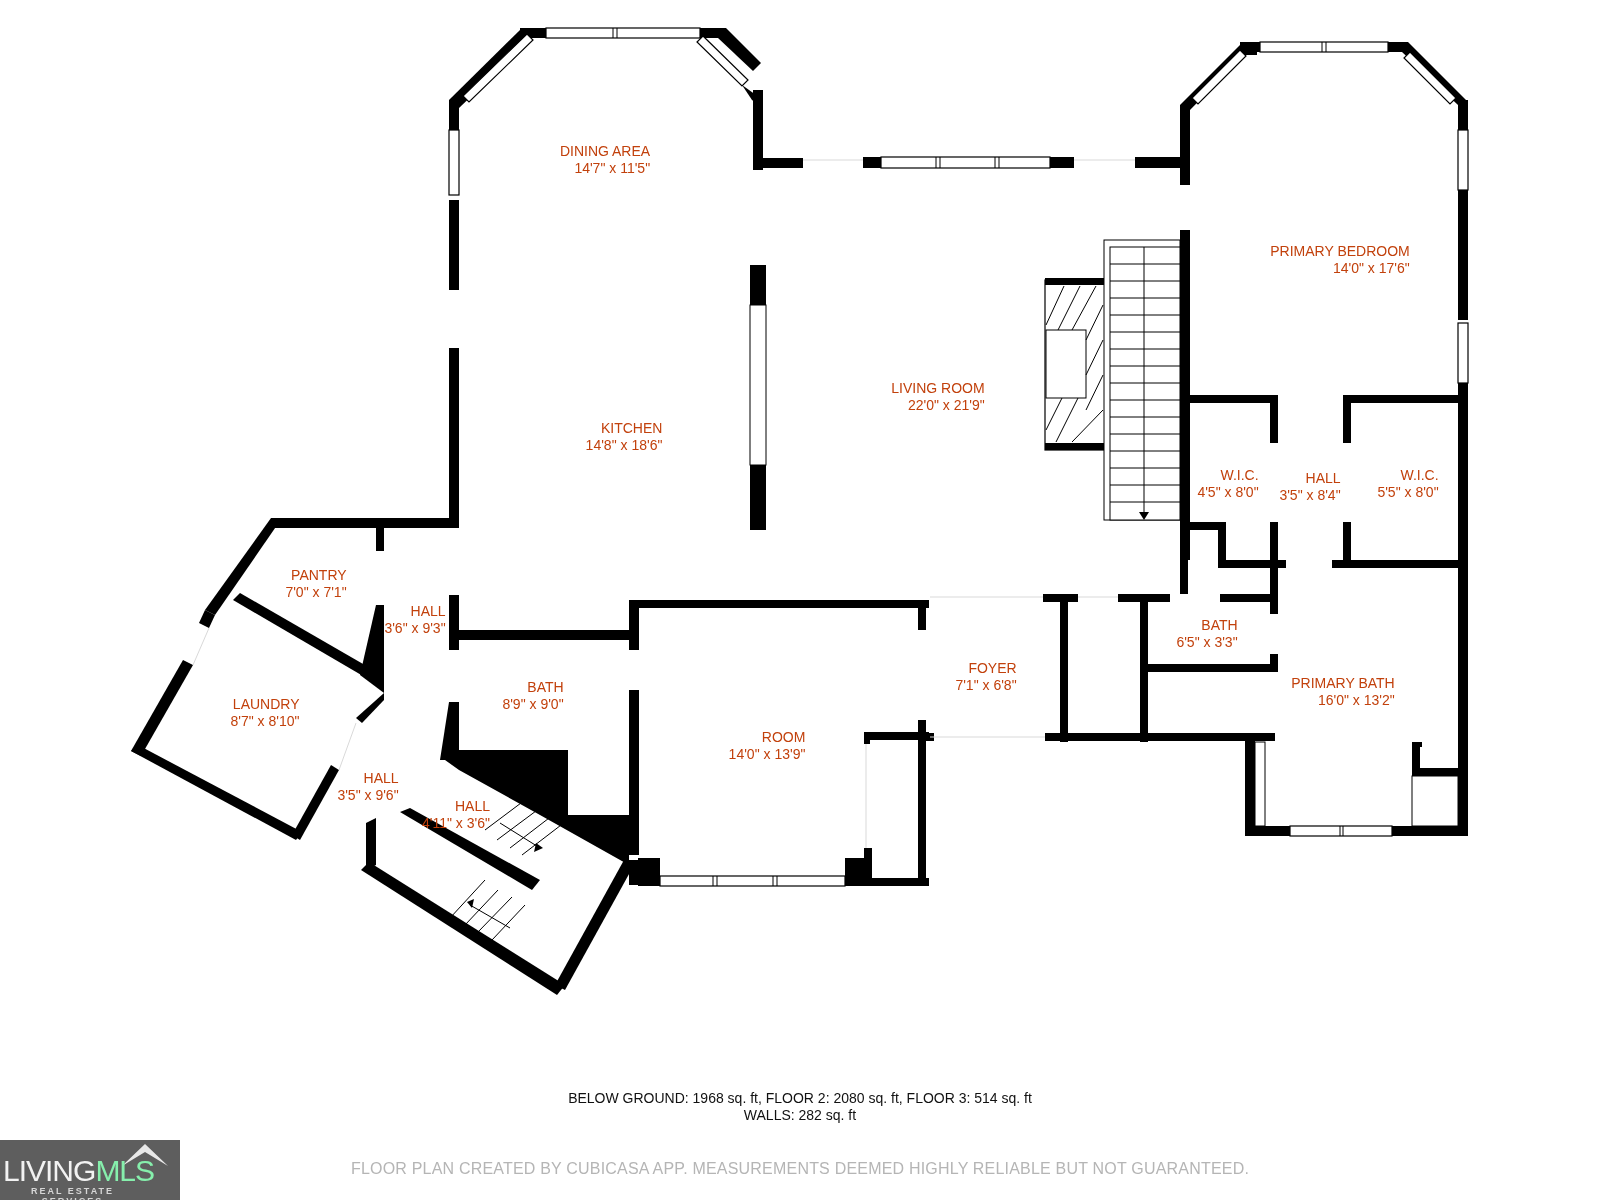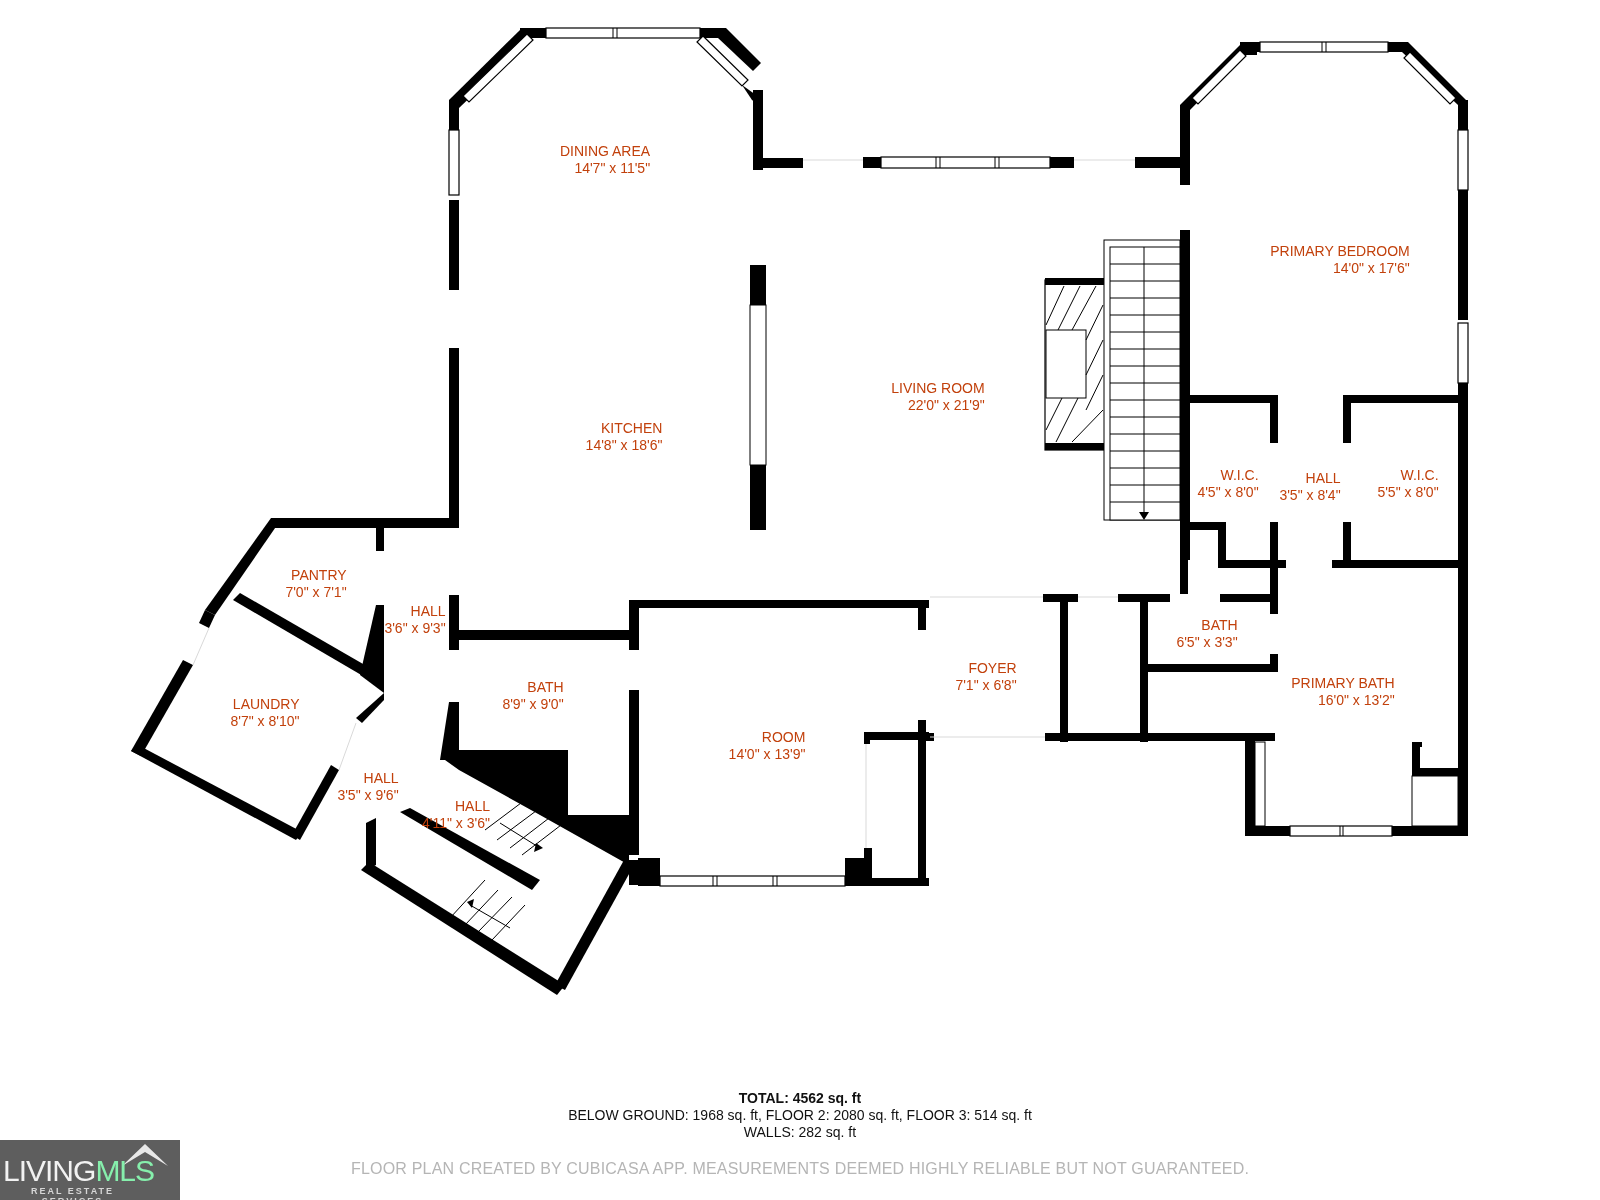--- a/index.html
+++ b/index.html
@@ -311,21 +311,20 @@
 <div class="room-label" style="left:1207px;top:634px;">
   <span class="nm">BATH</span>
   <span class="dim">6'5" x 3'3"</span>
 </div>
 <div class="room-label" style="left:1343px;top:692px;">
   <span class="nm">PRIMARY BATH</span>
   <span class="dim">16'0" x 13'2"</span>
 </div>
 
 <div class="summary">
-  <span class="total">TOTAL: 4562 sq. ft</span>
   <span>BELOW GROUND: 1968 sq. ft, FLOOR 2: 2080 sq. ft, FLOOR 3: 514 sq. ft</span>
   <span>WALLS: 282 sq. ft</span>
 </div>
 
 <div class="disclaimer">FLOOR PLAN CREATED BY CUBICASA APP. MEASUREMENTS DEEMED HIGHLY RELIABLE BUT NOT GUARANTEED.</div>
 
 <div class="logo">
   <svg class="roof" width="50" height="26" viewBox="0 0 50 26">
     <polygon points="2,24 25,2 48,24 25,10" fill="#e8e8e8"></polygon>
   </svg>

